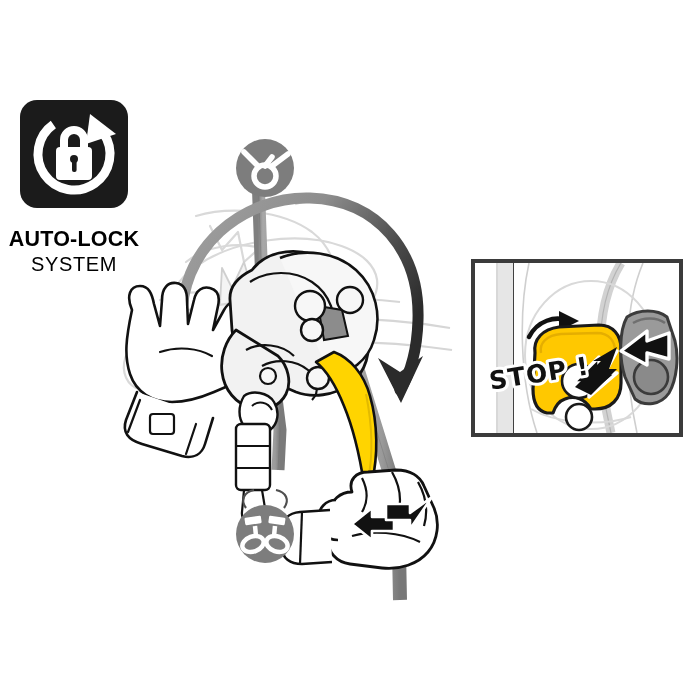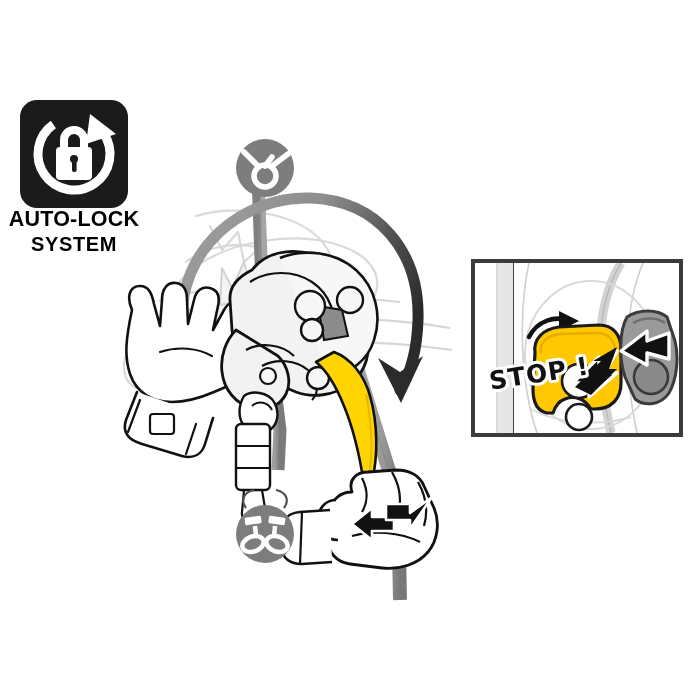--- a/index.html
+++ b/index.html
@@ -37,32 +37,32 @@
   }
   #autolock-badge {
     width: 108px;
     height: 108px;
     margin: 0 auto;
     background: #1b1b1b;
     border-radius: 17px;
     position: relative;
   }
   #autolock-title {
-    margin-top: 0;
+    margin-top: 20px;
     font-size: 21.5px;
     font-weight: bold;
     letter-spacing: 0.2px;
     color: #000;
     font-family: "Liberation Sans", sans-serif;
     line-height: 1.05;
   }
   #autolock-sub {
     margin-top: 3px;
     font-size: 20px;
-    font-weight: bold;
+    font-weight: normal;
     letter-spacing: 0.6px;
     color: #000;
     font-family: "Liberation Sans", sans-serif;
     line-height: 1.05;
   }
   
   #inset-panel {
     position: absolute;
     left: 471px;
     top: 259px;

